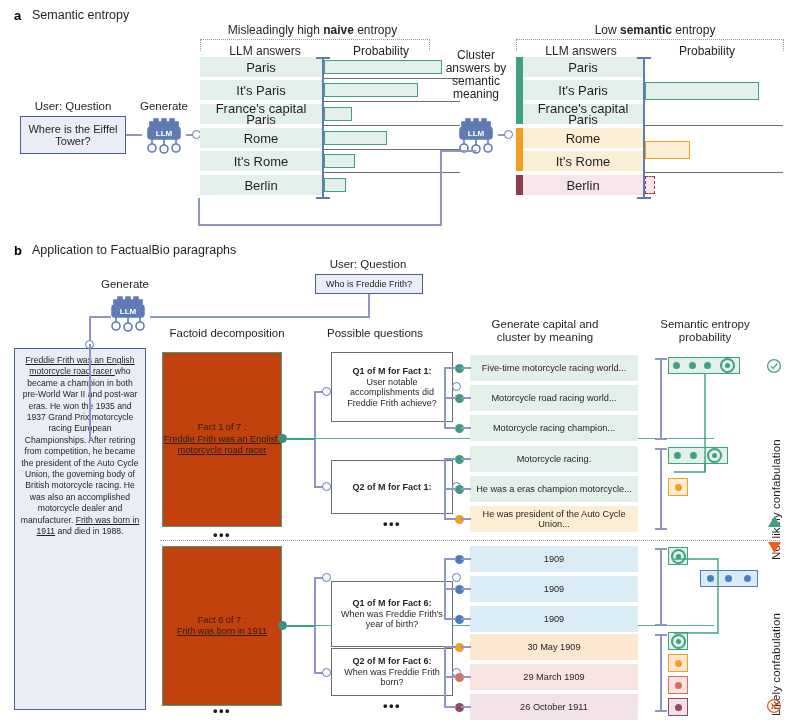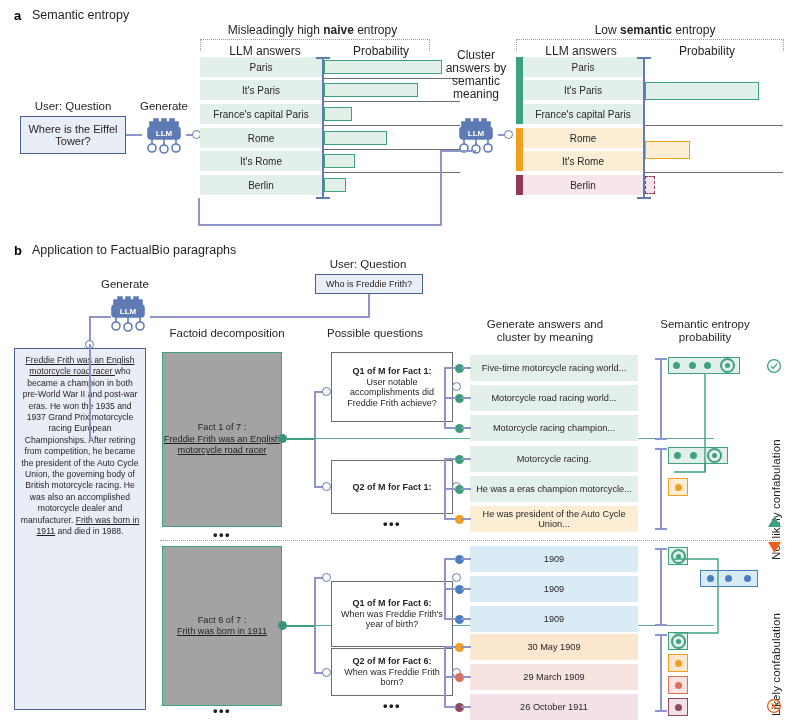--- a/index.html
+++ b/index.html
@@ -4,32 +4,32 @@
 <style>
   html,body{margin:0;padding:0;background:#ffffff;}
   body{width:805px;height:720px;position:relative;overflow:hidden;
        font-family:"Liberation Sans","DejaVu Sans",sans-serif;color:#231f20;}
   .abs{position:absolute;}
   .panel-letter{font-weight:bold;font-size:13px;color:#000;}
   .panel-title{font-size:12.5px;color:#231f20;}
   .colhdr{font-size:12px;color:#231f20;text-align:center;}
   .sechdr{font-size:12px;color:#231f20;text-align:center;line-height:13px;}
   .sechdr b{font-weight:bold;}
-  .rowlbl{font-size:10px;color:#231f20;text-align:center;line-height:11px;}
+  .rowlbl{font-size:13px;color:#231f20;text-align:center;line-height:11px;}
   .qbox{border:1.6px solid #6e6e6e;background:#ffffff;box-sizing:border-box;
         font-size:9px;line-height:10.5px;text-align:center;color:#231f20;
         display:flex;flex-direction:column;justify-content:center;padding:2px 3px;}
   .qbox .qt{font-weight:bold;text-align:center;}
   .userbox{border:1.6px solid #4a5f96;background:#e8edf6;box-sizing:border-box;
            font-size:11px;line-height:12px;text-align:center;color:#231f20;
            display:flex;align-items:center;justify-content:center;}
   .parabox{border:1.6px solid #4a5f96;background:#e8edf6;box-sizing:border-box;
            font-size:8.6px;line-height:11.4px;text-align:center;color:#231f20;
            padding:6px 5px;}
-  .factbox{border:1.6px solid #3ea27e;background:#a3a3a3;box-sizing:border-box;
+  .factbox{border:1.6px solid #3ea27e;background:#c2410c;box-sizing:border-box;
            font-size:9.2px;line-height:11.4px;text-align:center;color:#231f20;
            display:flex;align-items:center;justify-content:center;}
   .u{text-decoration:underline;}
   .ansrow{font-size:9.2px;line-height:10.5px;color:#231f20;text-align:center;
           display:flex;align-items:center;justify-content:center;box-sizing:border-box;}
   .dot{border-radius:50%;}
   .ring{border-radius:50%;box-sizing:border-box;}
   .vline{background:#8d95c9;}
   .hline{background:#8d95c9;}
   .gline{background:#3ea27e;}
@@ -207,21 +207,21 @@
 <div class="abs hline" style="left:368px;top:294px;width:2px;height:24px;"></div>
 <div class="abs hline" style="left:150px;top:316px;width:220px;height:2px;"></div>
 
 <div class="abs hline" style="left:89px;top:316px;width:2px;height:26px;"></div>
 <div class="abs hline" style="left:89px;top:316px;width:22px;height:2px;"></div>
 <div class="abs ring" style="left:85px;top:340px;width:9px;height:9px;border:1.6px solid #5f7bb5;background:#fff;"></div>
 
 <div class="abs colhdr" style="left:152px;top:327px;width:150px;font-size:11.5px;">Factoid decomposition</div>
 <div class="abs colhdr" style="left:300px;top:327px;width:150px;font-size:11.5px;">Possible questions</div>
 <div class="abs colhdr" style="left:455px;top:318px;width:180px;font-size:11.5px;line-height:12.5px;">
-  <span>Generate answers and</span><br>
+  <span>Generate capital and</span><br>
   <span>cluster by meaning</span>
 </div>
 <div class="abs colhdr" style="left:640px;top:318px;width:130px;font-size:11.5px;line-height:12.5px;">
   <span>Semantic entropy</span><br>
   <span>probability</span>
 </div>
 
 <div class="abs parabox" style="left:14px;top:348px;width:132px;height:362px;">
   <span class="u">Freddie Frith was an English motorcycle road racer </span><span>who became a champion in both pre-World War II and post-war eras. He won the 1935 and 1937 Grand Prix motorcycle racing European Championships. After retiring from competition, he became the president of the Auto Cycle Union, the governing body of British motorcycle racing. He was also an accomplished motorcycle dealer and manufacturer. </span><span class="u">Frith was born in 1911</span><span> and died in 1988.</span>
 </div>

